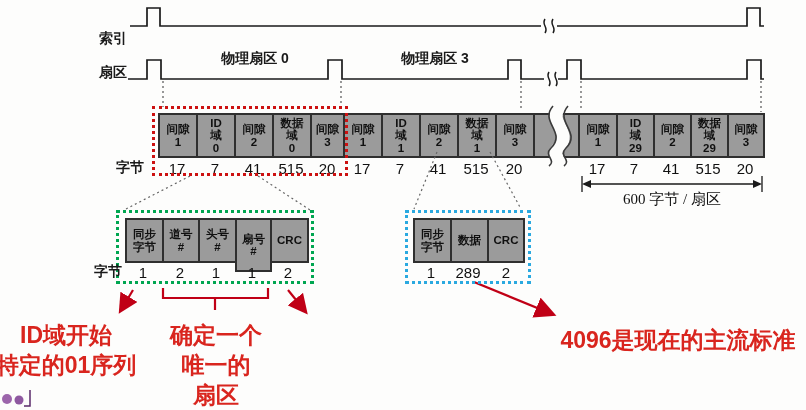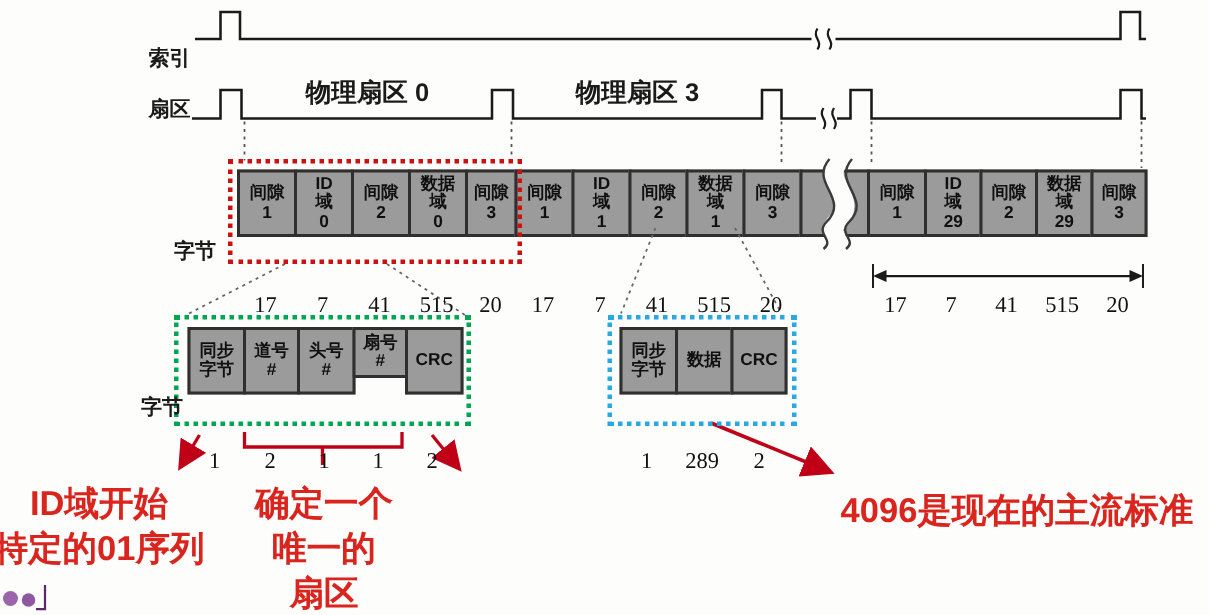--- a/index.html
+++ b/index.html
@@ -1,25 +1,25 @@
 <!DOCTYPE html>
 <html><head>
 <meta charset="utf-8">
 <style>
   html,body{margin:0;padding:0;background:#fff;}
   #canvas{position:relative;width:806px;height:410px;background:#fdfdfc;overflow:hidden;
           font-family:"Liberation Sans",sans-serif;}
   .abs{position:absolute;}
   .rowlab{font-size:14px;font-weight:bold;color:#1a1a1a;width:34px;text-align:right;z-index:6;}
-  .seclab{font-size:17px;font-weight:bold;color:#1a1a1a;transform:translateX(-50%);white-space:nowrap;z-index:6;}
+  .seclab{font-size:14px;font-weight:bold;color:#1a1a1a;transform:translateX(-50%);white-space:nowrap;z-index:6;margin-left:10px;}
   .blk{box-sizing:border-box;background:#9b9b9b;border:2px solid #2f2f2f;color:#101010;
        font-weight:bold;font-size:11.5px;line-height:12.5px;text-align:center;white-space:pre-line;
        display:flex;align-items:center;justify-content:center;z-index:1;}
   .stub{box-sizing:border-box;background:#9b9b9b;border:2px solid #2f2f2f;z-index:1;}
-  .num{font-family:Liberation Serif, serif;font-size:15px;color:#111;text-align:center;width:38px;z-index:6;margin-top:36px;}
+  .num{font-family:Liberation Sans, sans-serif;font-size:15px;color:#111;text-align:center;width:38px;z-index:6;}
   .dotbox{box-sizing:border-box;z-index:6;background:transparent;}
   .red-box{border:3px dotted #cc1111;}
   .green-box{border:3px dotted #00a651;}
   .blue-box{border:3px dotted #2aa9e0;}
   .dim{font-family:"Liberation Serif",serif;font-size:15px;color:#111;white-space:nowrap;
        transform:translateX(-50%);z-index:6;}
   .note{color:#d9251e;font-weight:bold;font-size:23px;line-height:30px;text-align:center;
         white-space:pre-line;z-index:7;}
   svg.overlay{position:absolute;left:0;top:0;z-index:5;pointer-events:none;}
 </style>
@@ -85,32 +85,33 @@
   <div class="abs num" style="left:381px;top:160px;">7</div>
   <div class="abs num" style="left:419px;top:160px;">41</div>
   <div class="abs num" style="left:457px;top:160px;">515</div>
   <div class="abs num" style="left:495px;top:160px;">20</div>
   <div class="abs num" style="left:578px;top:160px;">17</div>
   <div class="abs num" style="left:615px;top:160px;">7</div>
   <div class="abs num" style="left:652px;top:160px;">41</div>
   <div class="abs num" style="left:689px;top:160px;">515</div>
   <div class="abs num" style="left:726px;top:160px;">20</div>
 
+  <div class="abs dim" style="left:672px;top:190px;">600 字节 / 扇区</div>
 
   <div class="abs dotbox red-box" style="left:152px;top:106px;width:196px;height:70px;"></div>
   <div class="abs dotbox green-box" style="left:116px;top:210px;width:198px;height:74px;"></div>
   <div class="abs dotbox blue-box" style="left:405px;top:210px;width:126px;height:74px;"></div>
 
   <div class="abs blk" style="left:125px;top:218px;width:39px;height:45px;">同步
 字节</div>
   <div class="abs blk" style="left:162px;top:218px;width:38px;height:45px;">道号
 #</div>
   <div class="abs blk" style="left:198px;top:218px;width:39px;height:45px;">头号
 #</div>
-  <div class="abs blk" style="left:235px;top:218px;width:37px;height:34px;">扇号
+  <div class="abs blk" style="left:235px;top:218px;width:37px;height:54px;">扇号
 #</div>
   <div class="abs blk" style="left:270px;top:218px;width:39px;height:45px;">CRC</div>
   <div class="abs rowlab" style="left:88px;top:263px;">字节</div>
   <div class="abs num" style="left:124px;top:264px;">1</div>
   <div class="abs num" style="left:161px;top:264px;">2</div>
   <div class="abs num" style="left:197px;top:264px;">1</div>
   <div class="abs num" style="left:233px;top:264px;">1</div>
   <div class="abs num" style="left:269px;top:264px;">2</div>
 
   <div class="abs blk" style="left:413px;top:218px;width:39px;height:45px;">同步

